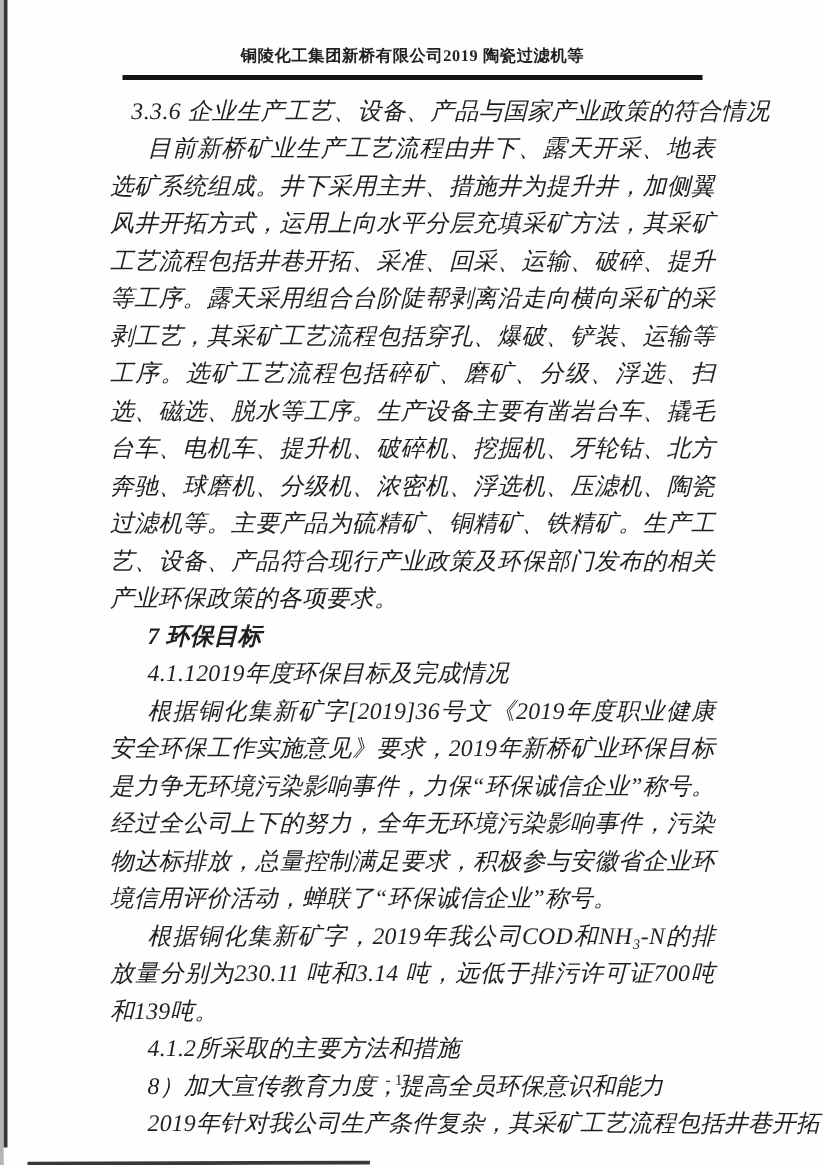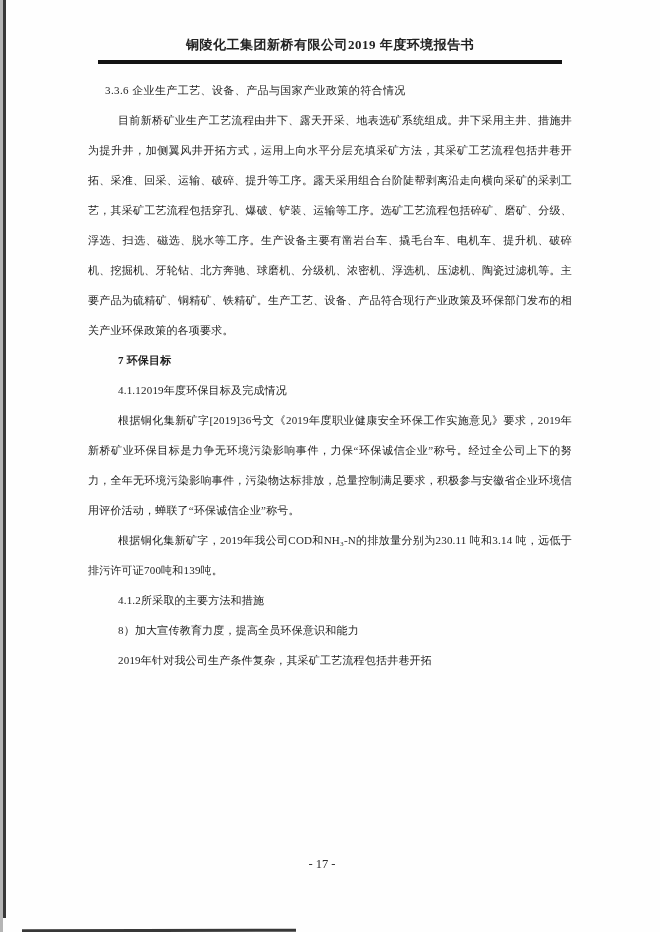--- a/index.html
+++ b/index.html
@@ -42,25 +42,26 @@
     letter-spacing: 0.5px;
     color: #222;
   }
   .header-rule {
     position: absolute; left: 98px; top: 60px; width: 464px; height: 4px;
     background: #131313;
   }
   
   .content {
     position: absolute; left: 88px; top: 75px; width: 484px;
-    font-size: 11px;
+    font-size: 19px;
     line-height: 30px;
     letter-spacing: 0.2px;
     text-align: justify;
     text-justify: inter-character;
+    font-style: italic;
   }
   .content p { margin: 0; }
   .h336 {
     text-indent: 17px;
     white-space: nowrap;
     letter-spacing: 0.4px;
   }
   .para { text-indent: 30px; }
   .h4 {
     font-weight: bold;
@@ -87,21 +88,21 @@
 </style>
 </head>
 <body>
 
 <div class="scan-page">
 
   <div class="edge-left-light"></div>
   <div class="edge-left-dark"></div>
   <div class="edge-bottom"></div>
 
-  <div class="header-title">铜陵化工集团新桥有限公司2019 年度环境报告书</div>
+  <div class="header-title">铜陵化工集团新桥有限公司2019 陶瓷过滤机等</div>
   <div class="header-rule"></div>
 
   <div class="content">
     <p class="h336">3.3.6 企业生产工艺、设备、产品与国家产业政策的符合情况</p>
     <p class="para">目前新桥矿业生产工艺流程由井下、露天开采、地表选矿系统组成。井下采用主井、措施井为提升井，加侧翼风井开拓方式，运用上向水平分层充填采矿方法，其采矿工艺流程包括井巷开拓、采准、回采、运输、破碎、提升等工序。露天采用组合台阶陡帮剥离沿走向横向采矿的采剥工艺，其采矿工艺流程包括穿孔、爆破、铲装、运输等工序。选矿工艺流程包括碎矿、磨矿、分级、浮选、扫选、磁选、脱水等工序。生产设备主要有凿岩台车、撬毛台车、电机车、提升机、破碎机、挖掘机、牙轮钻、北方奔驰、球磨机、分级机、浓密机、浮选机、压滤机、陶瓷过滤机等。主要产品为硫精矿、铜精矿、铁精矿。生产工艺、设备、产品符合现行产业政策及环保部门发布的相关产业环保政策的各项要求。</p>
     <p class="h4">7  环保目标</p>
     <p class="h411">4.1.12019年度环保目标及完成情况</p>
     <p class="para">根据铜化集新矿字[2019]36号文《2019年度职业健康安全环保工作实施意见》要求，2019年新桥矿业环保目标是力争无环境污染影响事件，力保“环保诚信企业”称号。经过全公司上下的努力，全年无环境污染影响事件，污染物达标排放，总量控制满足要求，积极参与安徽省企业环境信用评价活动，蝉联了“环保诚信企业”称号。</p>
     <p class="para">根据铜化集新矿字，2019年我公司COD和NH₃-N的排放量分别为230.11 吨和3.14 吨，远低于排污许可证700吨和139吨。</p>
     <p class="h412">4.1.2所采取的主要方法和措施</p>

